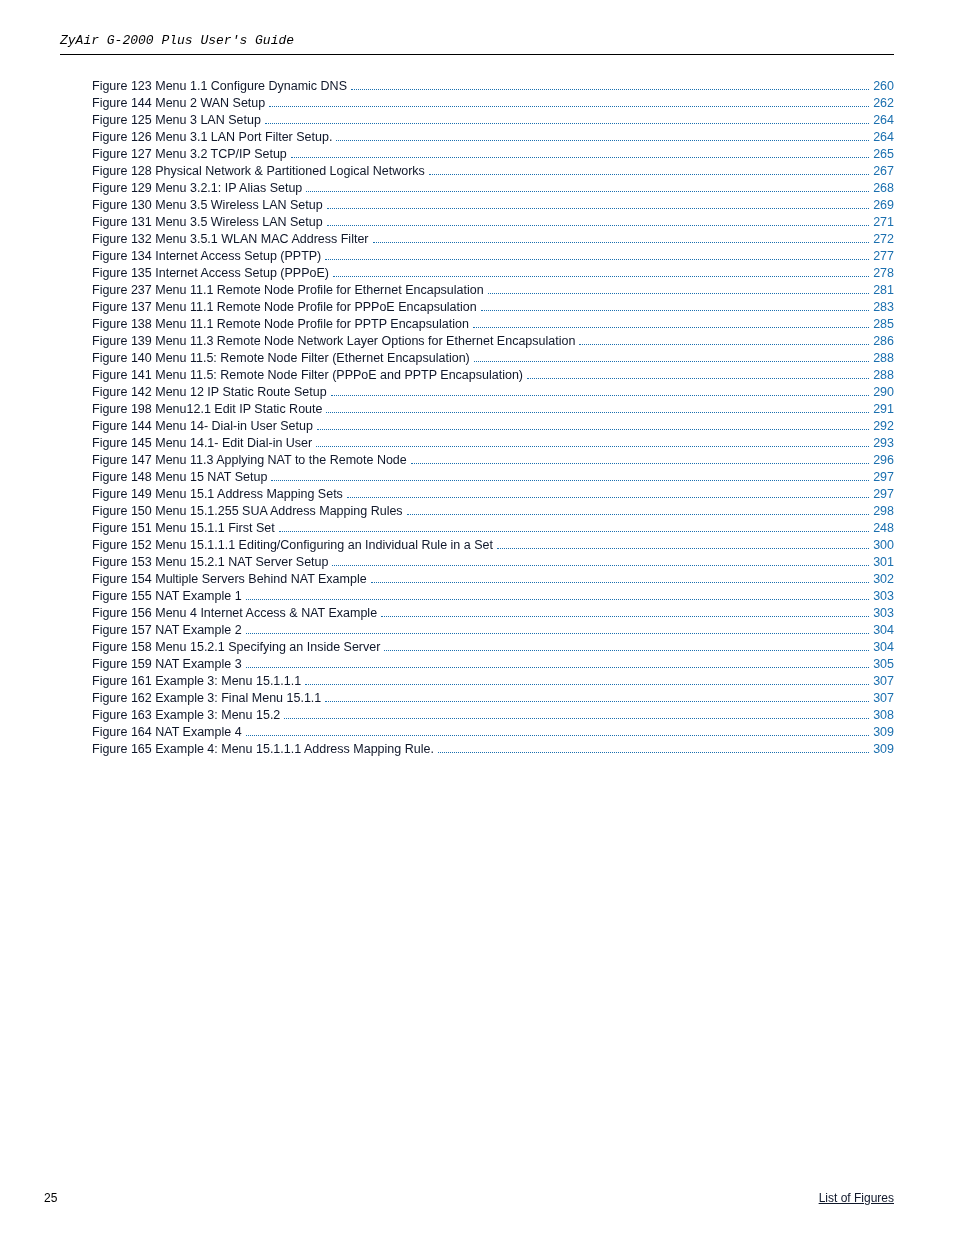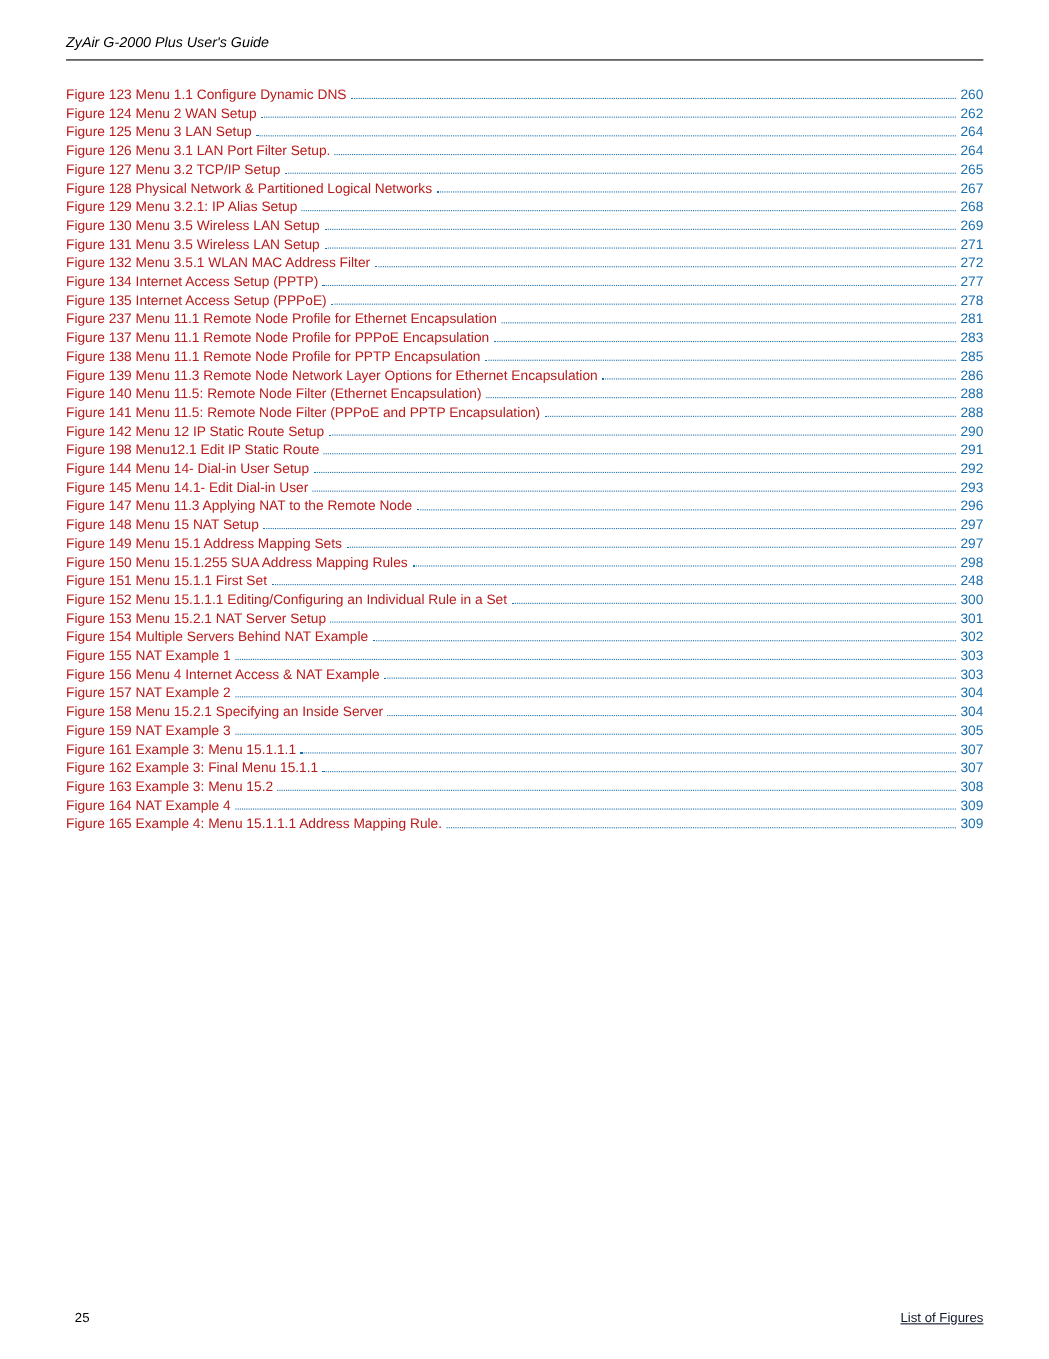--- a/index.html
+++ b/index.html
@@ -19,53 +19,55 @@
     }
     .header {
       border-bottom: 1px solid #000;
       padding-bottom: 6px;
       margin-bottom: 24px;
     }
     .header-title {
       font-size: 13px;
       color: #000;
       font-style: italic;
+      font-family: Liberation Mono, monospace;
     }
     .toc-list {
       list-style: none;
       padding: 0;
       margin: 0;
     }
     .toc-item {
       display: flex;
       align-items: baseline;
       margin-bottom: 3px;
       font-size: 12.5px;
     }
     .toc-link {
-      color: #b91c1c;
+      color: #0f172a;
       text-decoration: none;
       white-space: nowrap;
       flex-shrink: 0;
+      margin-left: 32px;
     }
     .toc-dots {
       flex: 1;
       border-bottom: 1px dotted #1a6faf;
       margin: 0 4px 3px 4px;
       min-width: 10px;
     }
     .toc-page {
       color: #1a6faf;
       white-space: nowrap;
       flex-shrink: 0;
     }
     .footer {
       position: absolute;
       bottom: 30px;
-      left: 68px;
+      left: 44px;
       right: 60px;
       display: flex;
       justify-content: space-between;
       align-items: center;
       font-size: 12px;
     }
     .footer-left { color: #000; }
     .footer-right { color: #0f172a; text-decoration: underline; }
   </style>
 </head>
@@ -76,21 +78,21 @@
     <span class="header-title">ZyAir G-2000 Plus User's Guide</span>
   </div>
 
   <ul class="toc-list" id="toc-list">
   <li class="toc-item">
         <a class="toc-link" href="#">Figure 123 Menu 1.1 Configure Dynamic DNS</a>
         <span class="toc-dots"></span>
         <span class="toc-page">260</span>
       </li>
       <li class="toc-item">
-        <a class="toc-link" href="#">Figure 124 Menu 2 WAN Setup</a>
+        <a class="toc-link" href="#">Figure 144 Menu 2 WAN Setup</a>
         <span class="toc-dots"></span>
         <span class="toc-page">262</span>
       </li>
       <li class="toc-item">
         <a class="toc-link" href="#">Figure 125 Menu 3 LAN Setup</a>
         <span class="toc-dots"></span>
         <span class="toc-page">264</span>
       </li>
       <li class="toc-item">
         <a class="toc-link" href="#">Figure 126 Menu 3.1 LAN Port Filter Setup.</a>

